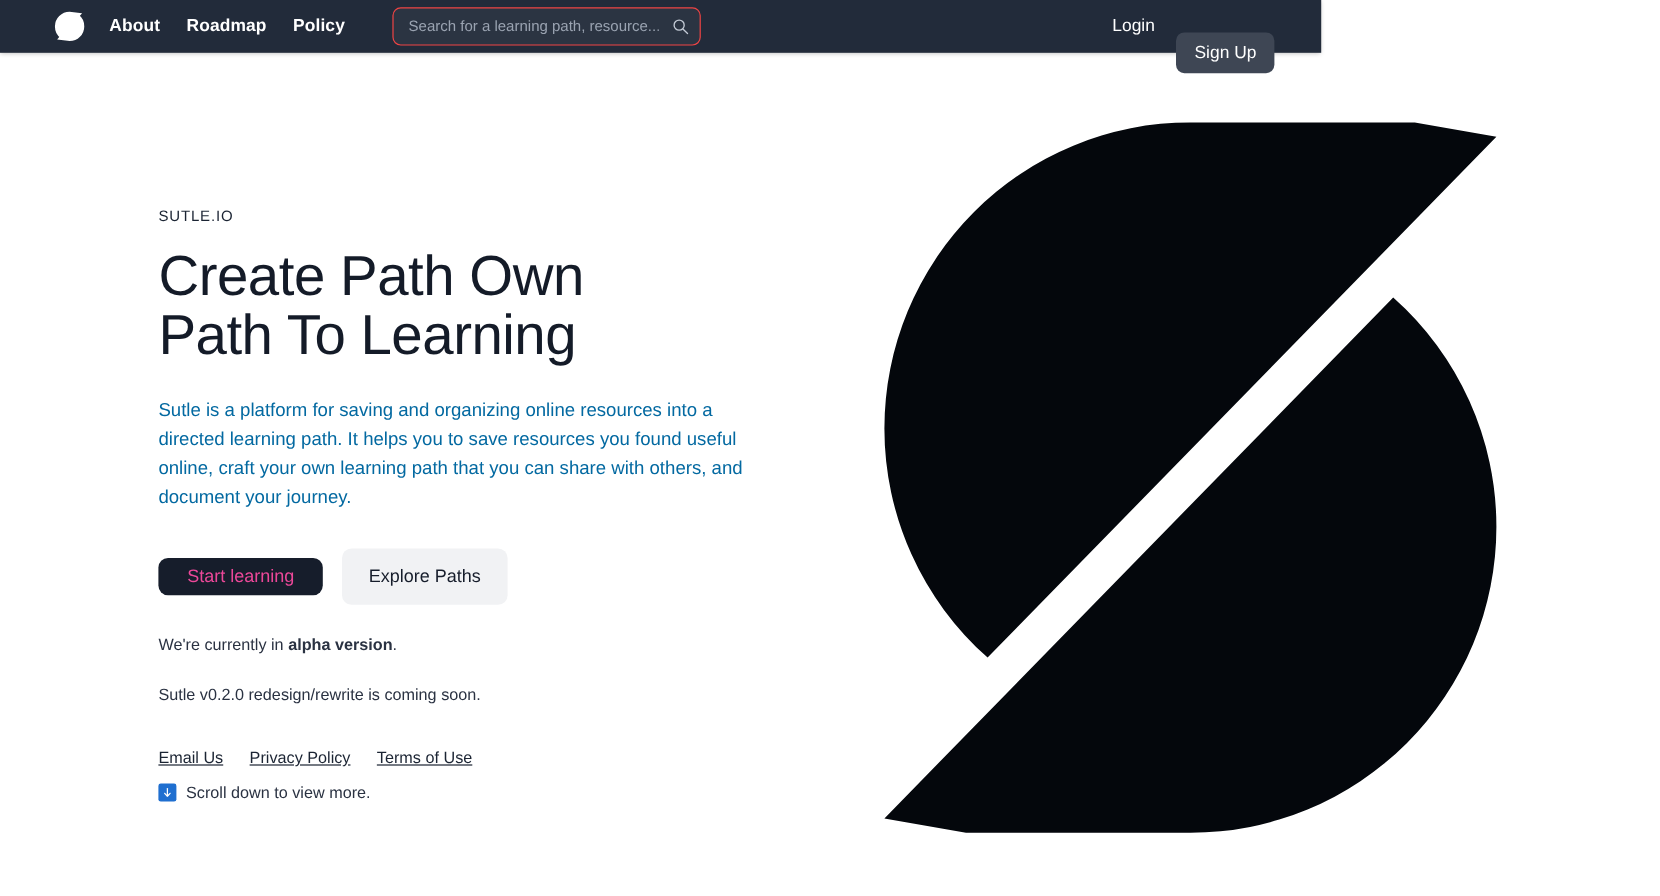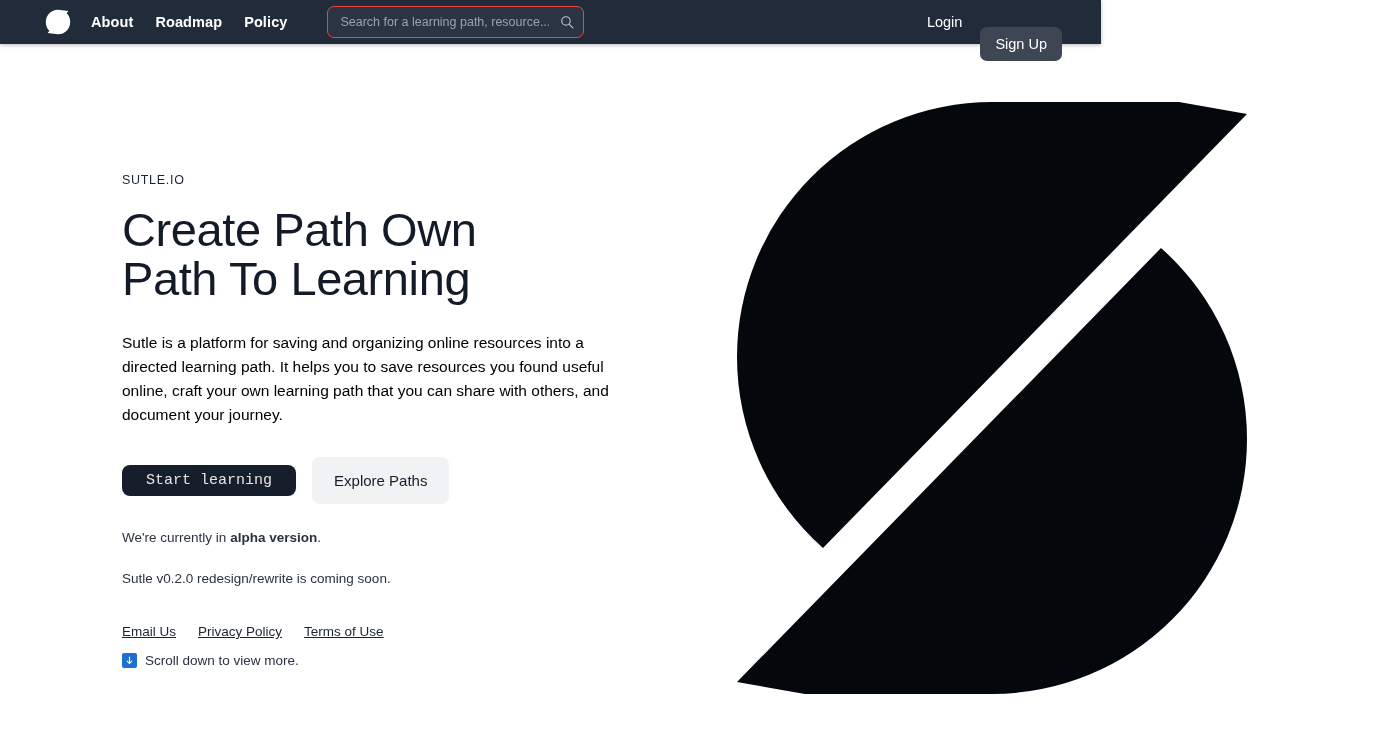--- a/index.html
+++ b/index.html
@@ -116,21 +116,21 @@
   
   .hero {
     position: absolute;
     top: 44px; left: 0;
     width: 1383px;
     height: 703px;
     background: #ffffff;
   }
   .hero-copy {
     position: absolute;
-    left: 122px;
+    left: 132px;
     top: 129px;
     width: 530px;
   }
   .eyebrow {
     font-size: 12.5px;
     letter-spacing: .7px;
     color: #1b2433;
     margin: 0 0 18px 0;
     font-weight: 400;
   }
@@ -139,37 +139,37 @@
     line-height: 49px;
     font-weight: 400;
     color: #141b28;
     margin: 0 0 28px 0;
     letter-spacing: -0.4px;
   }
   .hero-title .line { display: block; }
   .hero-desc {
     font-size: 15.5px;
     line-height: 24px;
-    color: #000000;
+    color: #0369a1;
     margin: 0 0 30px 0;
     width: 512px;
   }
   .cta-row {
     display: flex;
     align-items: center;
     gap: 16px;
     margin-bottom: 26px;
   }
   .btn-primary {
     background: #161d2b;
-    color: #e5e5e5;
+    color: #ec4899;
     border: 0;
     border-radius: 8px;
     font-size: 15px;
-    font-family: Liberation Mono, monospace;
+    font-family: Liberation Sans, sans-serif;
     padding: 8px 24px;
     cursor: pointer;
     line-height: 1;
     white-space: nowrap;
   }
   .btn-secondary {
     background: #f1f2f4;
     color: #161d2b;
     border: 0;
     border-radius: 8px;

